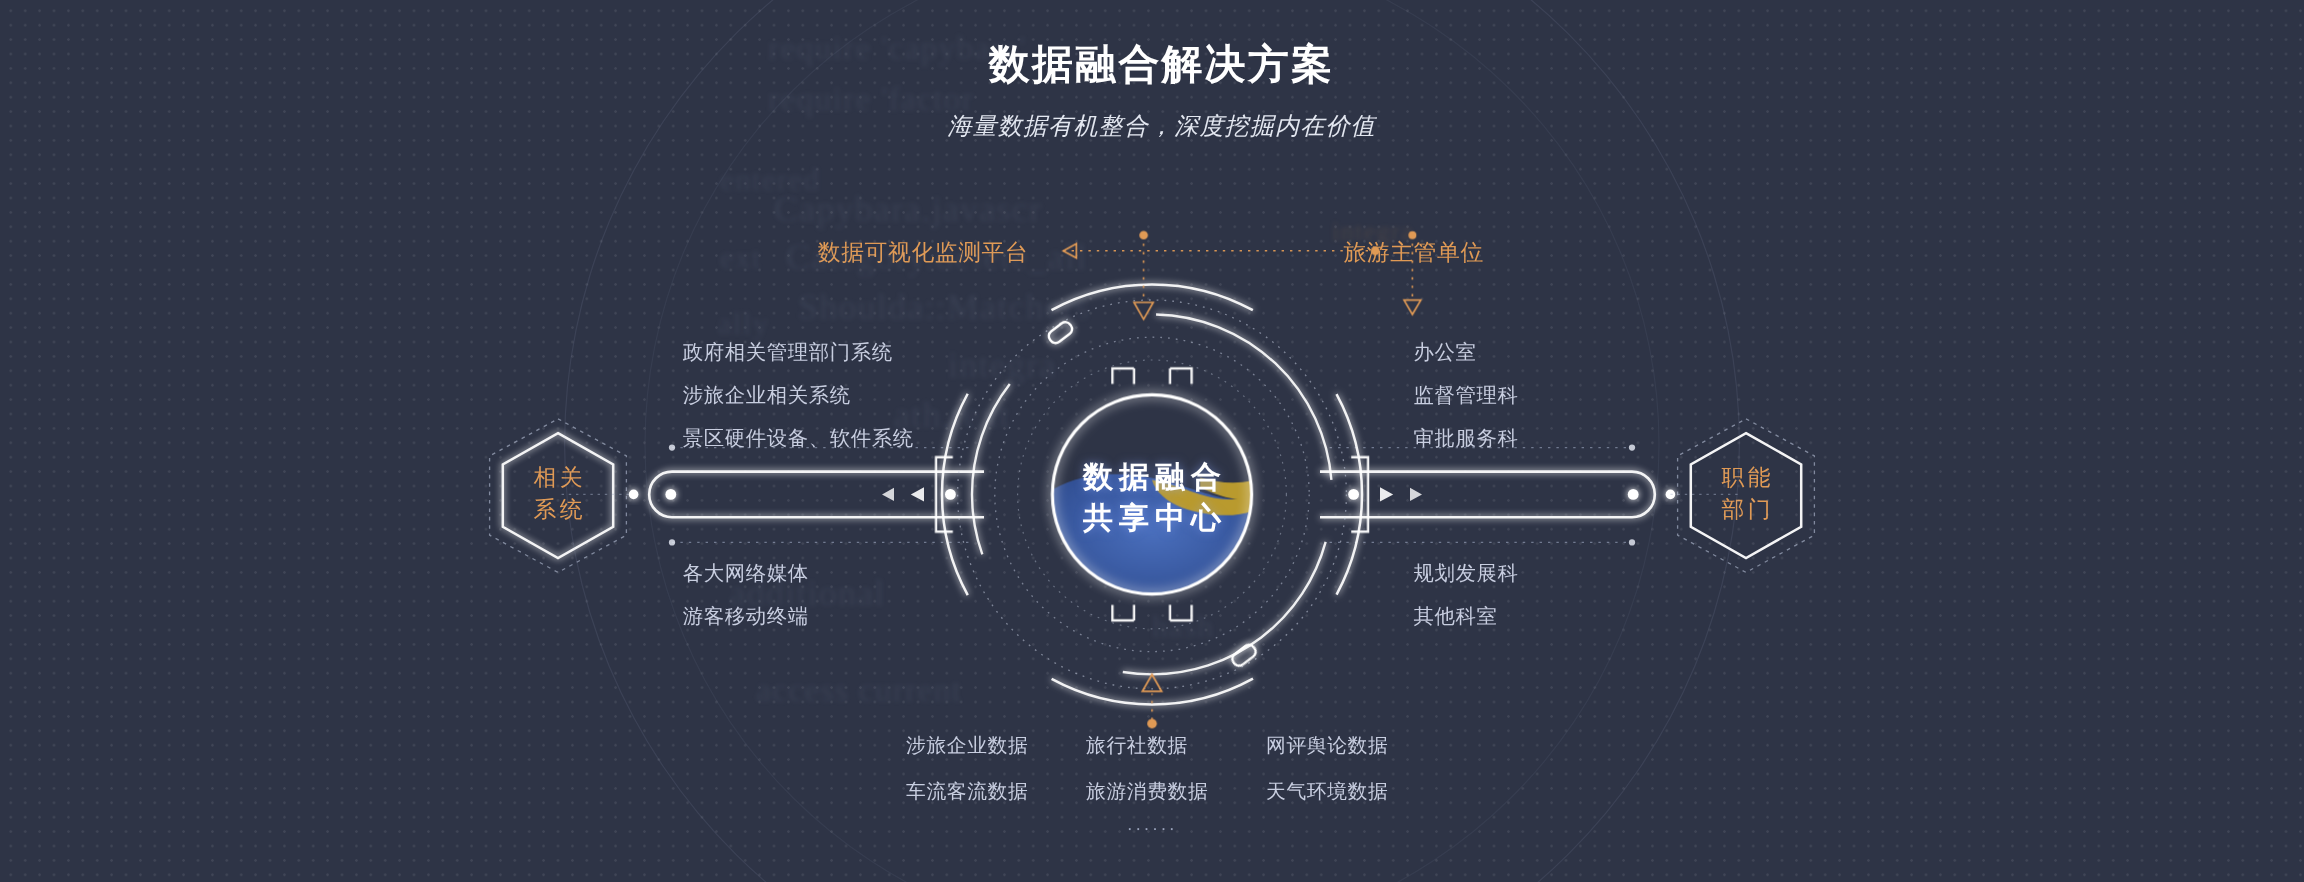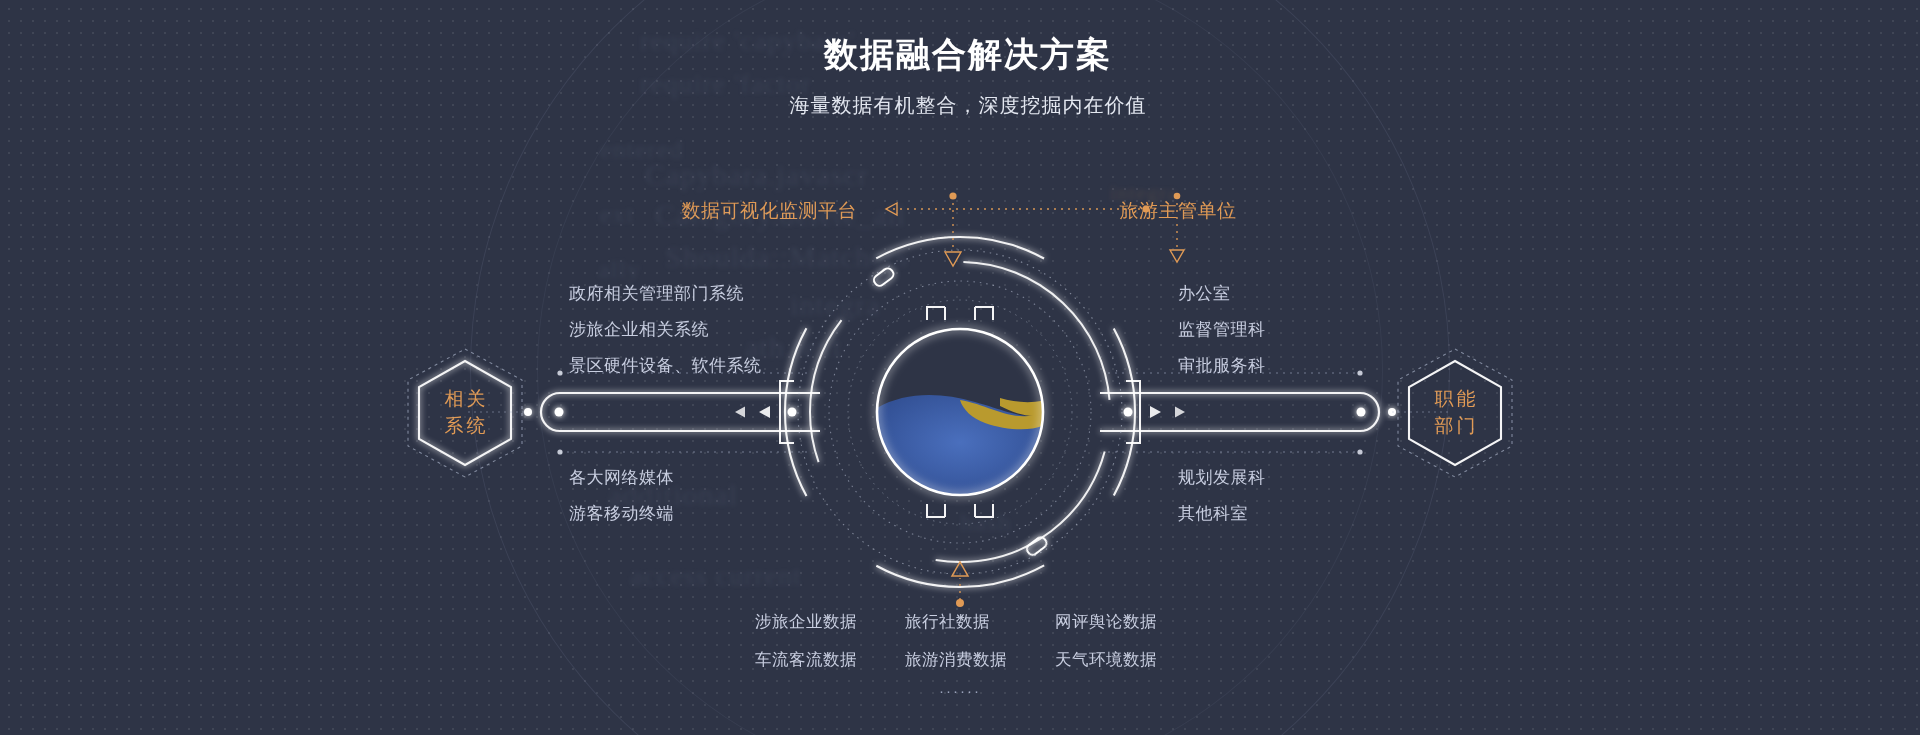--- a/index.html
+++ b/index.html
@@ -51,21 +51,21 @@
   }
 
   
   .header { position: absolute; left: 16px; right: 0; top: 34px; text-align: center; z-index: 20; }
   .title {
     font-size: 34px; font-weight: bold; color: #ffffff;
     letter-spacing: 2px; line-height: 1.2;
   }
   .subtitle {
     margin-top: 17px;
-    font-size: 20px; color: #e3e7f0; letter-spacing: 1px;
+    font-size: 20px; color: #e3e7f0; letter-spacing: 1px; font-style: italic;
   }
 
   
   .diagram { position: absolute; inset: 0; z-index: 10; }
 
   
   .lbl {
     position: absolute;
     font-size: 17px;
     color: #c8cee0;
@@ -282,20 +282,24 @@
     <svg class="hexsvg" viewBox="0 0 120 132">
       <polygon points="60,2 117,33 117,99 60,130 3,99 3,33" fill="none" stroke="#b9c3d8" stroke-width="1.1" stroke-dasharray="3 4" opacity="0.6"></polygon>
       <polygon points="60,14 106,40 106,92 60,118 14,92 14,40" fill="none" stroke="#ffffff" stroke-width="2.1" opacity="0.95"></polygon>
     </svg>
     <div class="hexlabel">
       <span>职能</span>
       <span>部门</span>
     </div>
   </div>
 
+  <div class="hubtext" style="top:382px;">
+    <div>数据融合</div>
+    <div>共享中心</div>
+  </div>
 
   <div class="lbl orange" style="left:857px; top:198px; transform:translateX(-100%);">数据可视化监测平台</div>
   <div class="lbl orange" style="left:1178px; top:198px; transform:translateX(-50%);">旅游主管单位</div>
 
   <div class="lbl" style="left:569px; top:282px;">政府相关管理部门系统</div>
   <div class="lbl" style="left:569px; top:318px;">涉旅企业相关系统</div>
   <div class="lbl" style="left:569px; top:354px;">景区硬件设备、软件系统</div>
 
   <div class="lbl" style="left:569px; top:466px;">各大网络媒体</div>
   <div class="lbl" style="left:569px; top:502px;">游客移动终端</div>

